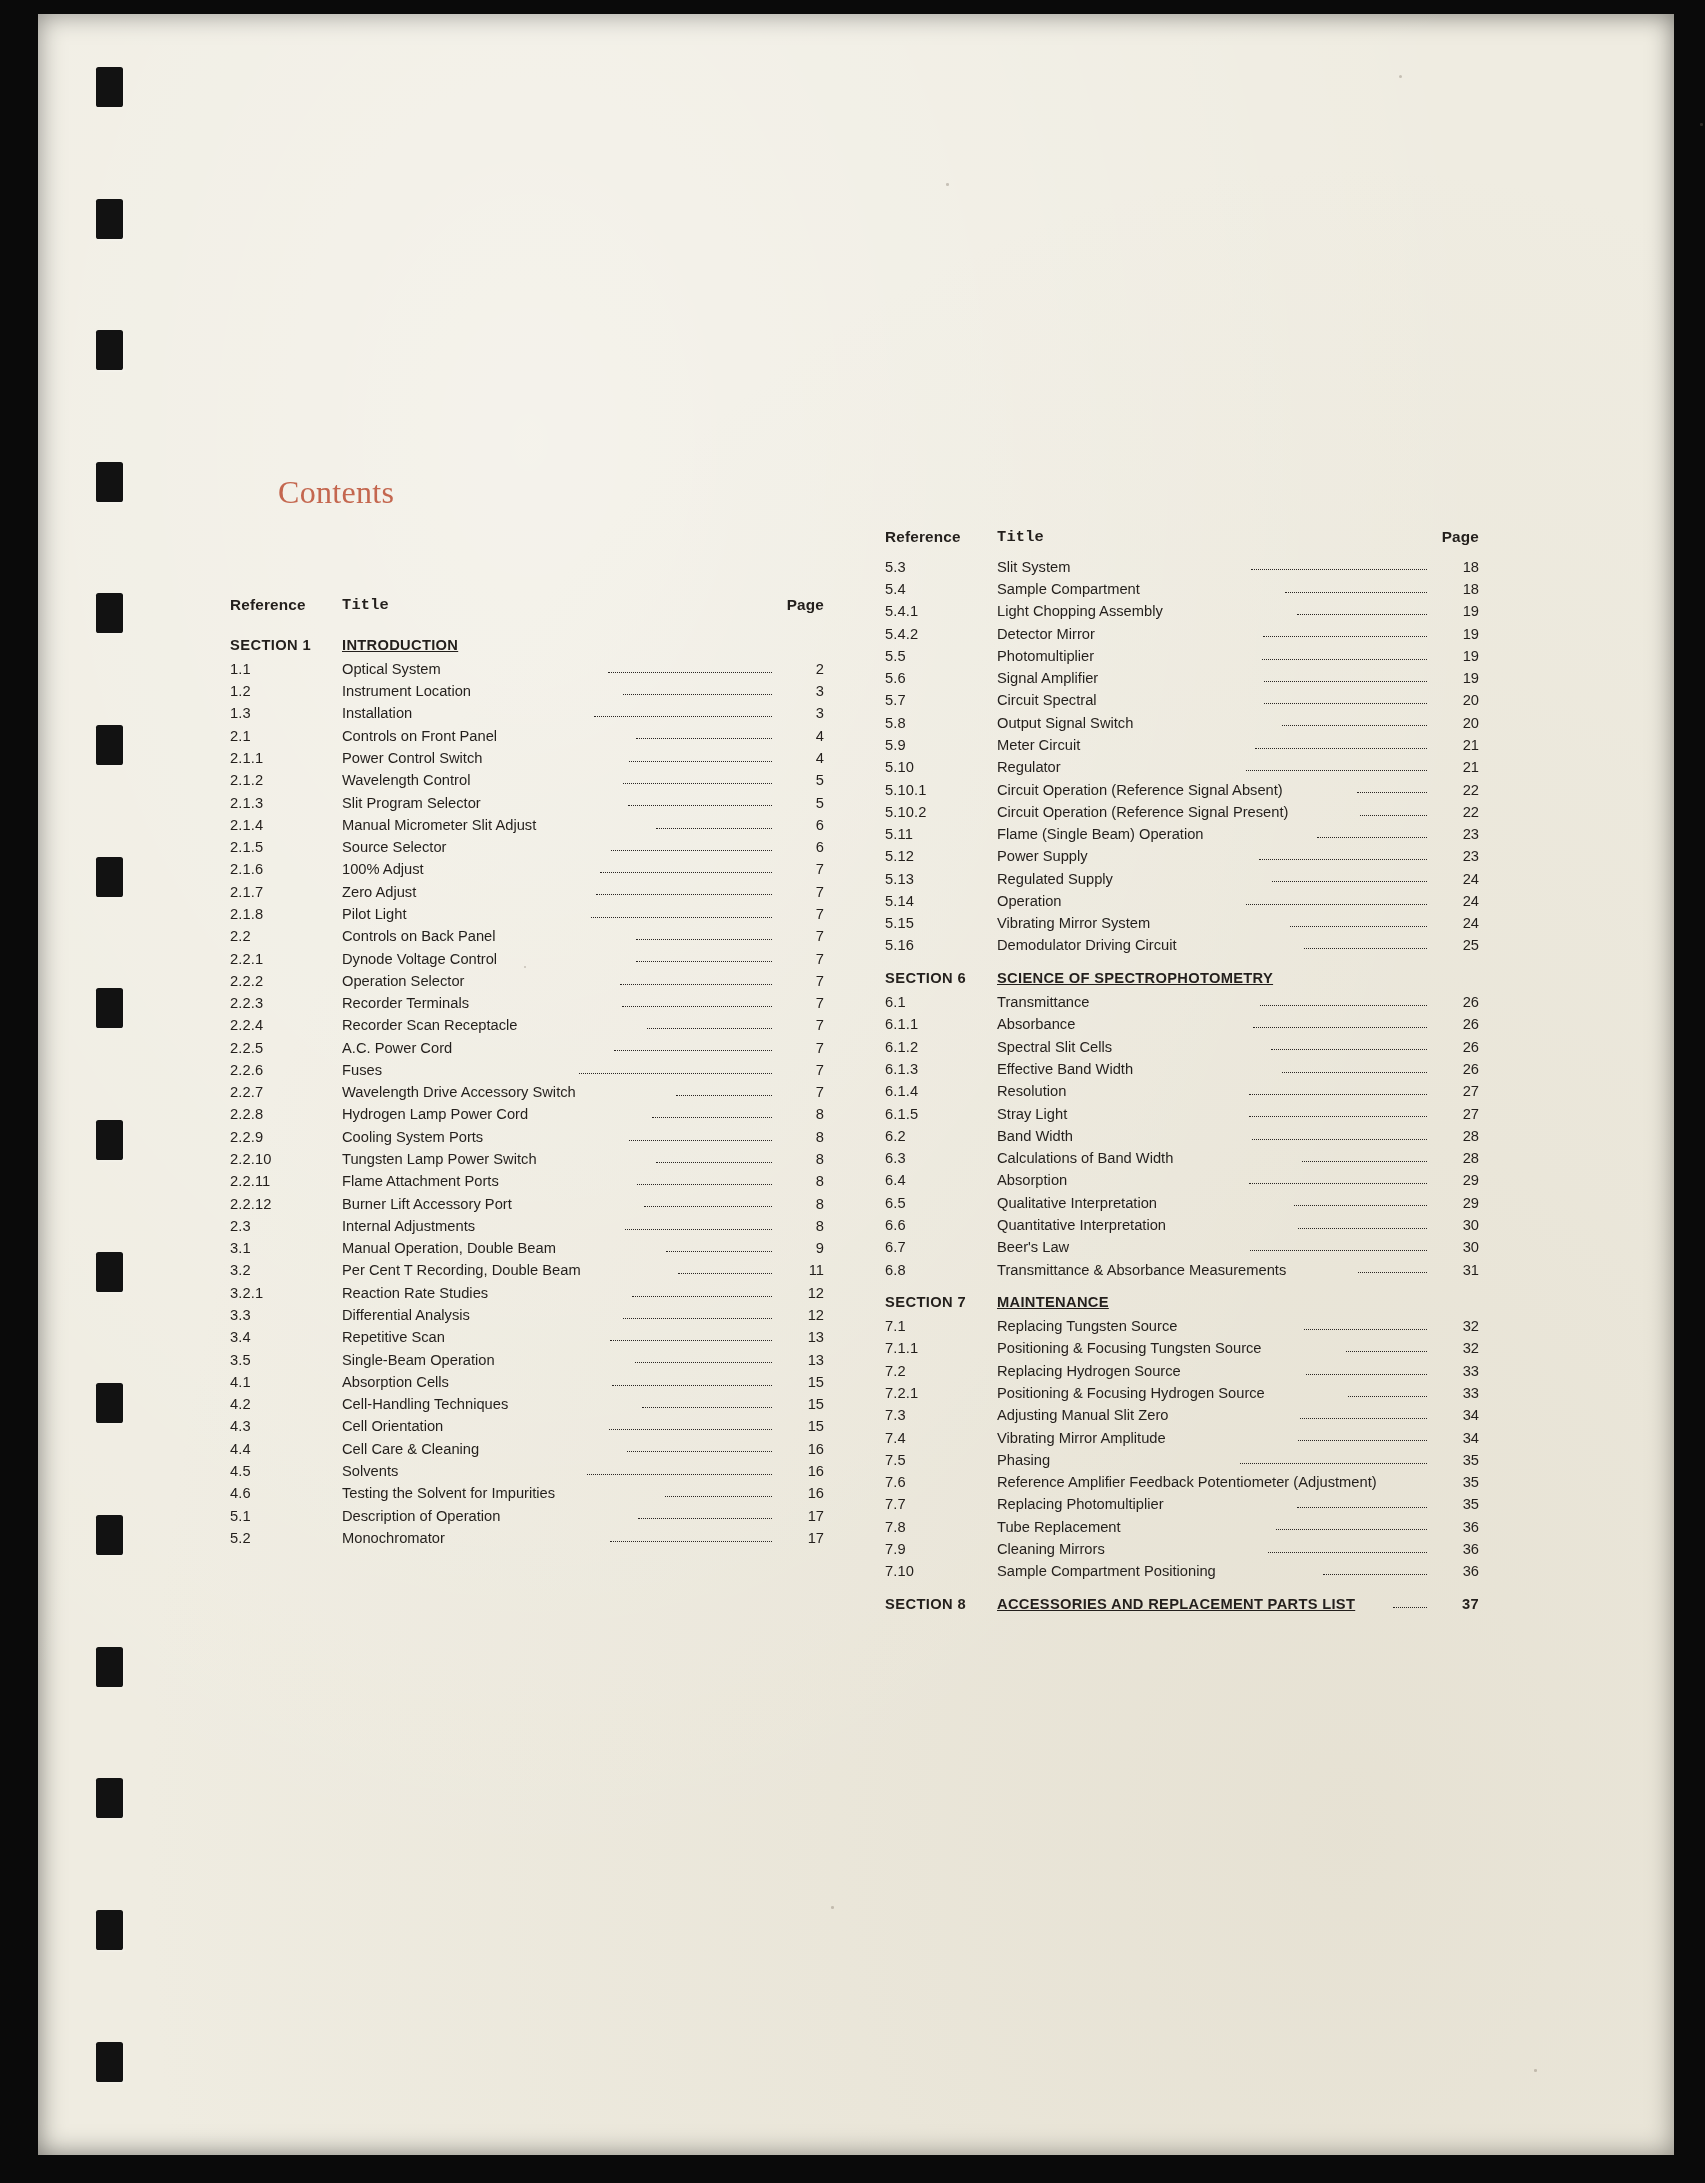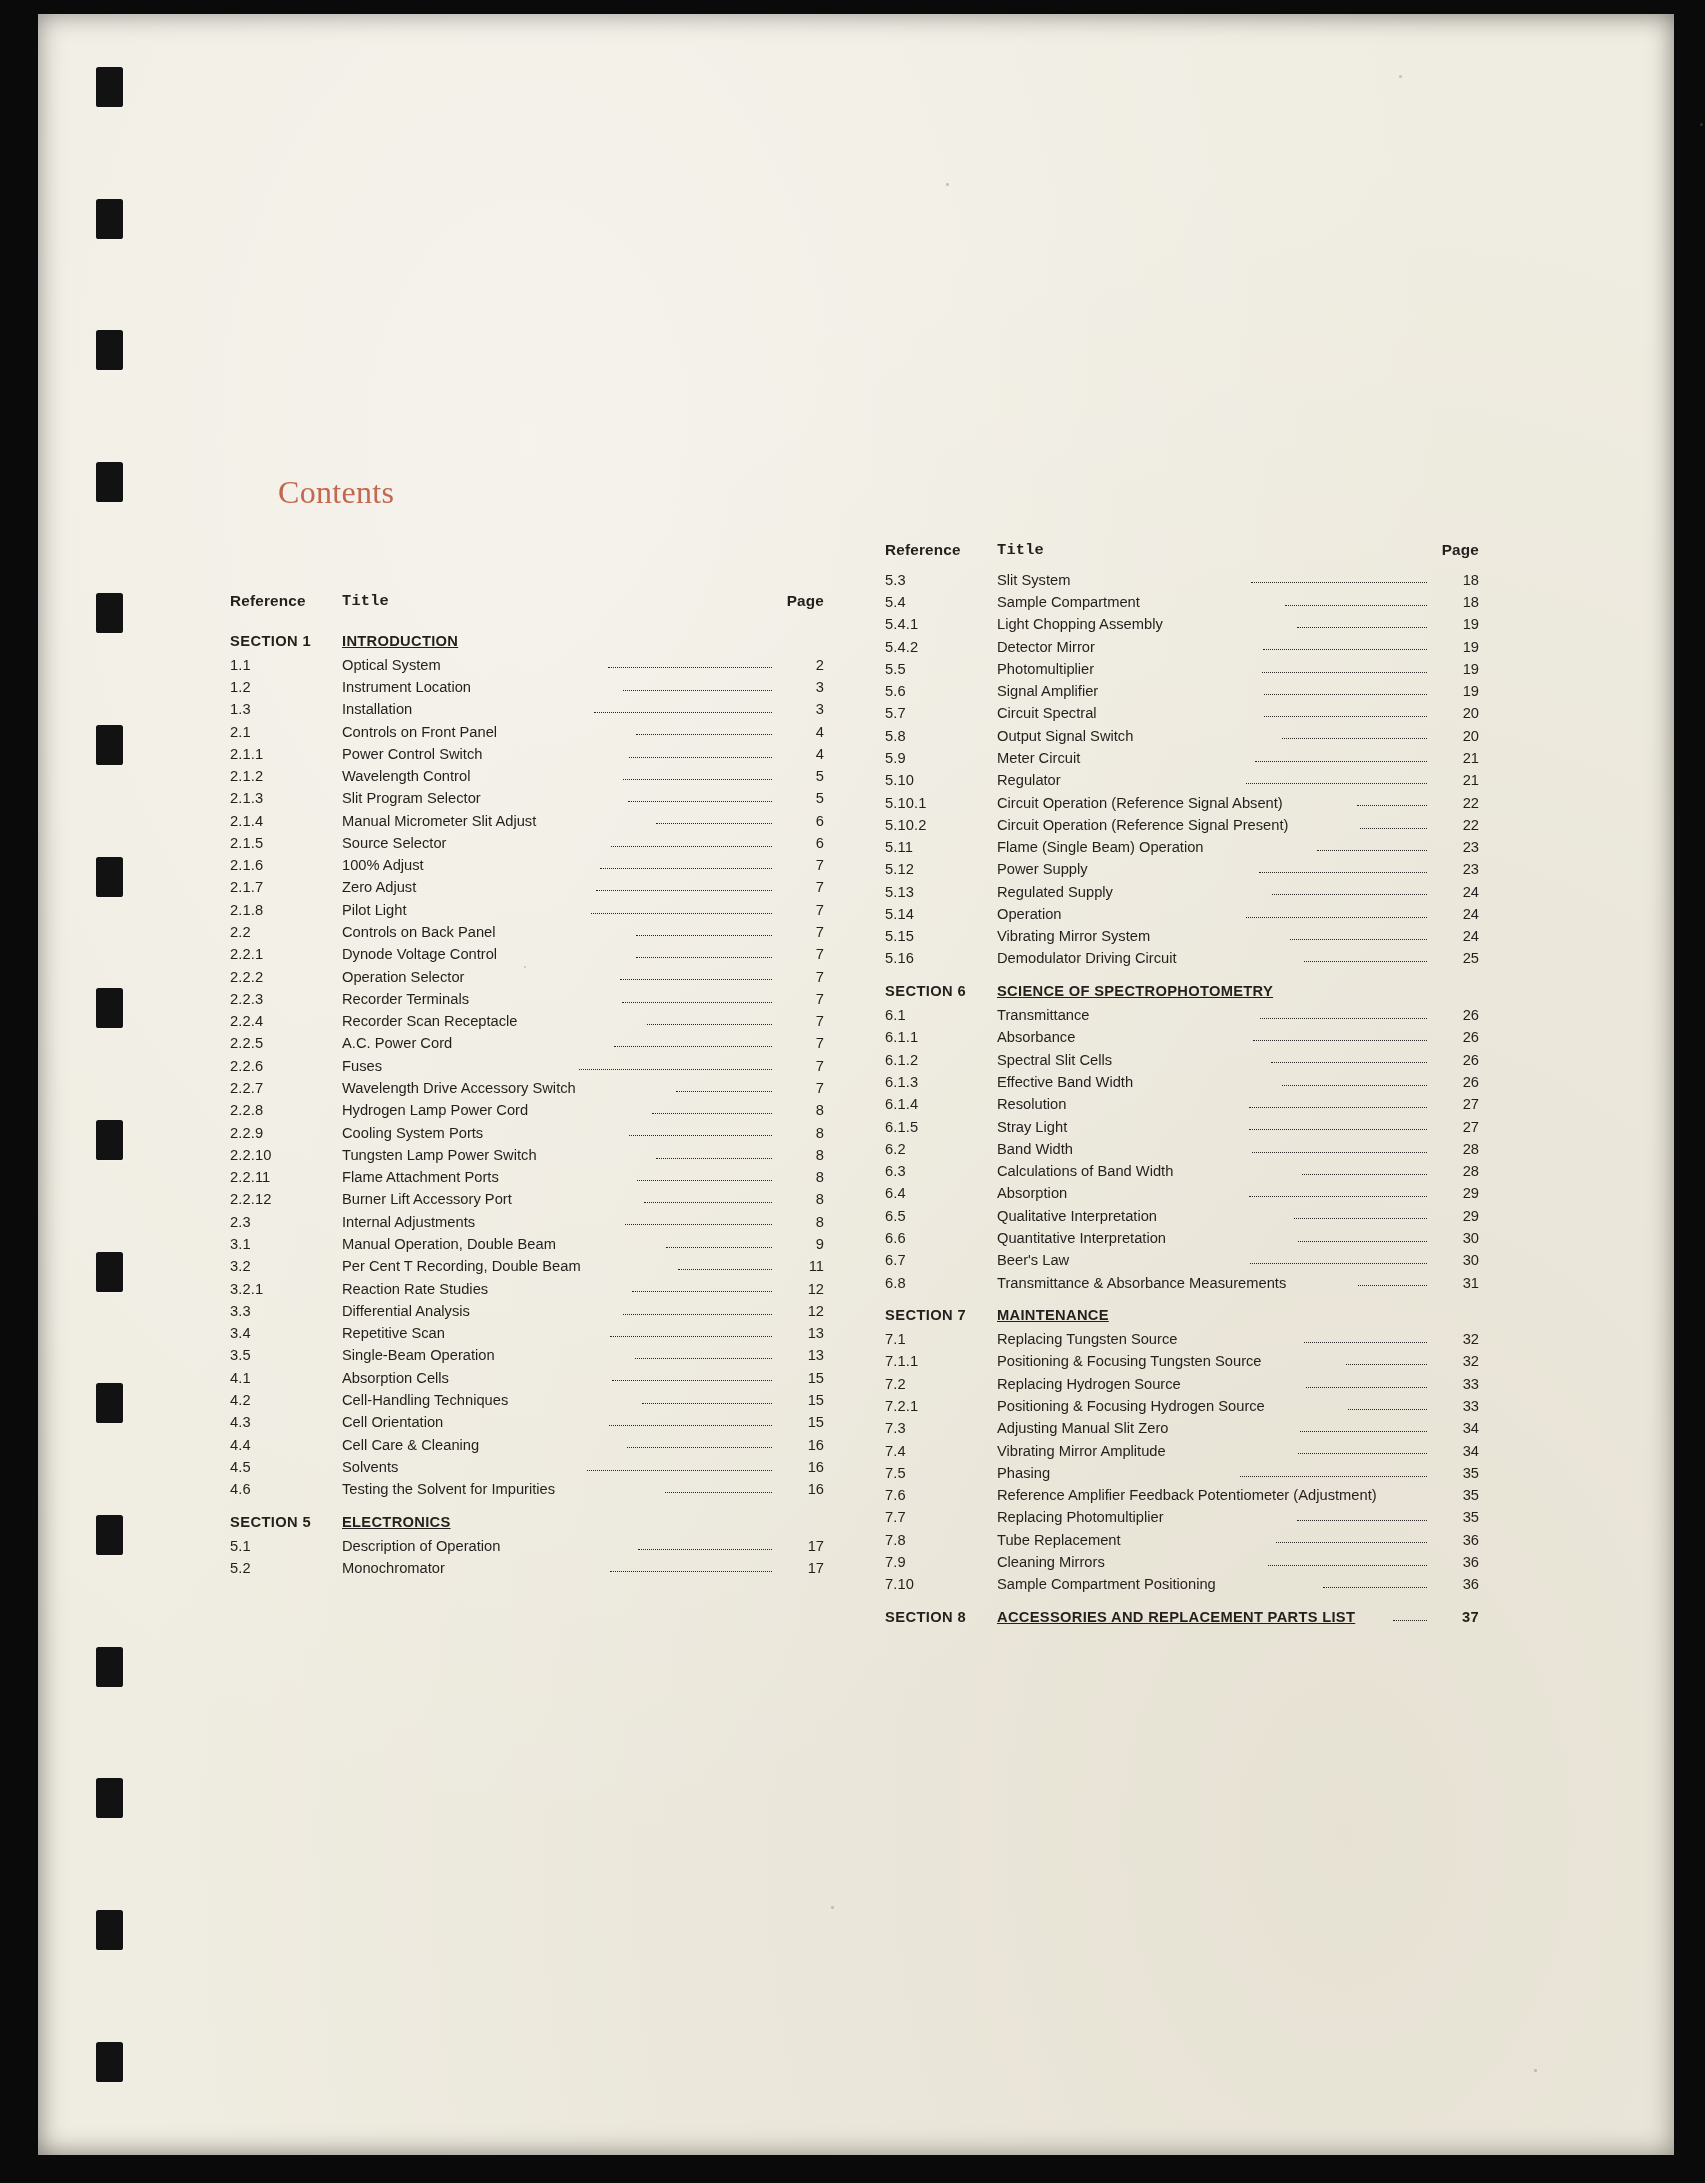--- a/index.html
+++ b/index.html
@@ -53,21 +53,21 @@
     position: absolute;
     left: 192px;
     top: 460px;
     width: 1291px;
   }
   .contents-title {
     font-family: "Liberation Serif", serif;
     font-size: 32px;
     color: #c4674f;
     letter-spacing: 0.3px;
-    margin: 0 0 30px 48px;
+    margin: 0 0 17px 48px;
   }
   .columns {
     display: flex;
     gap: 61px;
     align-items: center;
   }
   .col {
     width: 594px;
     position: relative;
   }
@@ -391,26 +391,20 @@
               <span class="ttl">Solvents</span>
               <span class="dots"></span>
               <span class="pg">16</span>
             </div>
             <div class="row">
               <span class="ref">4.6</span>
               <span class="ttl">Testing the Solvent for Impurities</span>
               <span class="dots"></span>
               <span class="pg">16</span>
             </div>
-            <div class="row section">
-              <span class="ref">SECTION 5</span>
-              <span class="ttl">ELECTRONICS</span>
-              <span class="dots" style="border-bottom: none;"></span>
-              <span class="pg"></span>
-            </div>
             <div class="row">
               <span class="ref">5.1</span>
               <span class="ttl">Description of Operation</span>
               <span class="dots"></span>
               <span class="pg">17</span>
             </div>
             <div class="row">
               <span class="ref">5.2</span>
               <span class="ttl">Monochromator</span>
               <span class="dots"></span>

